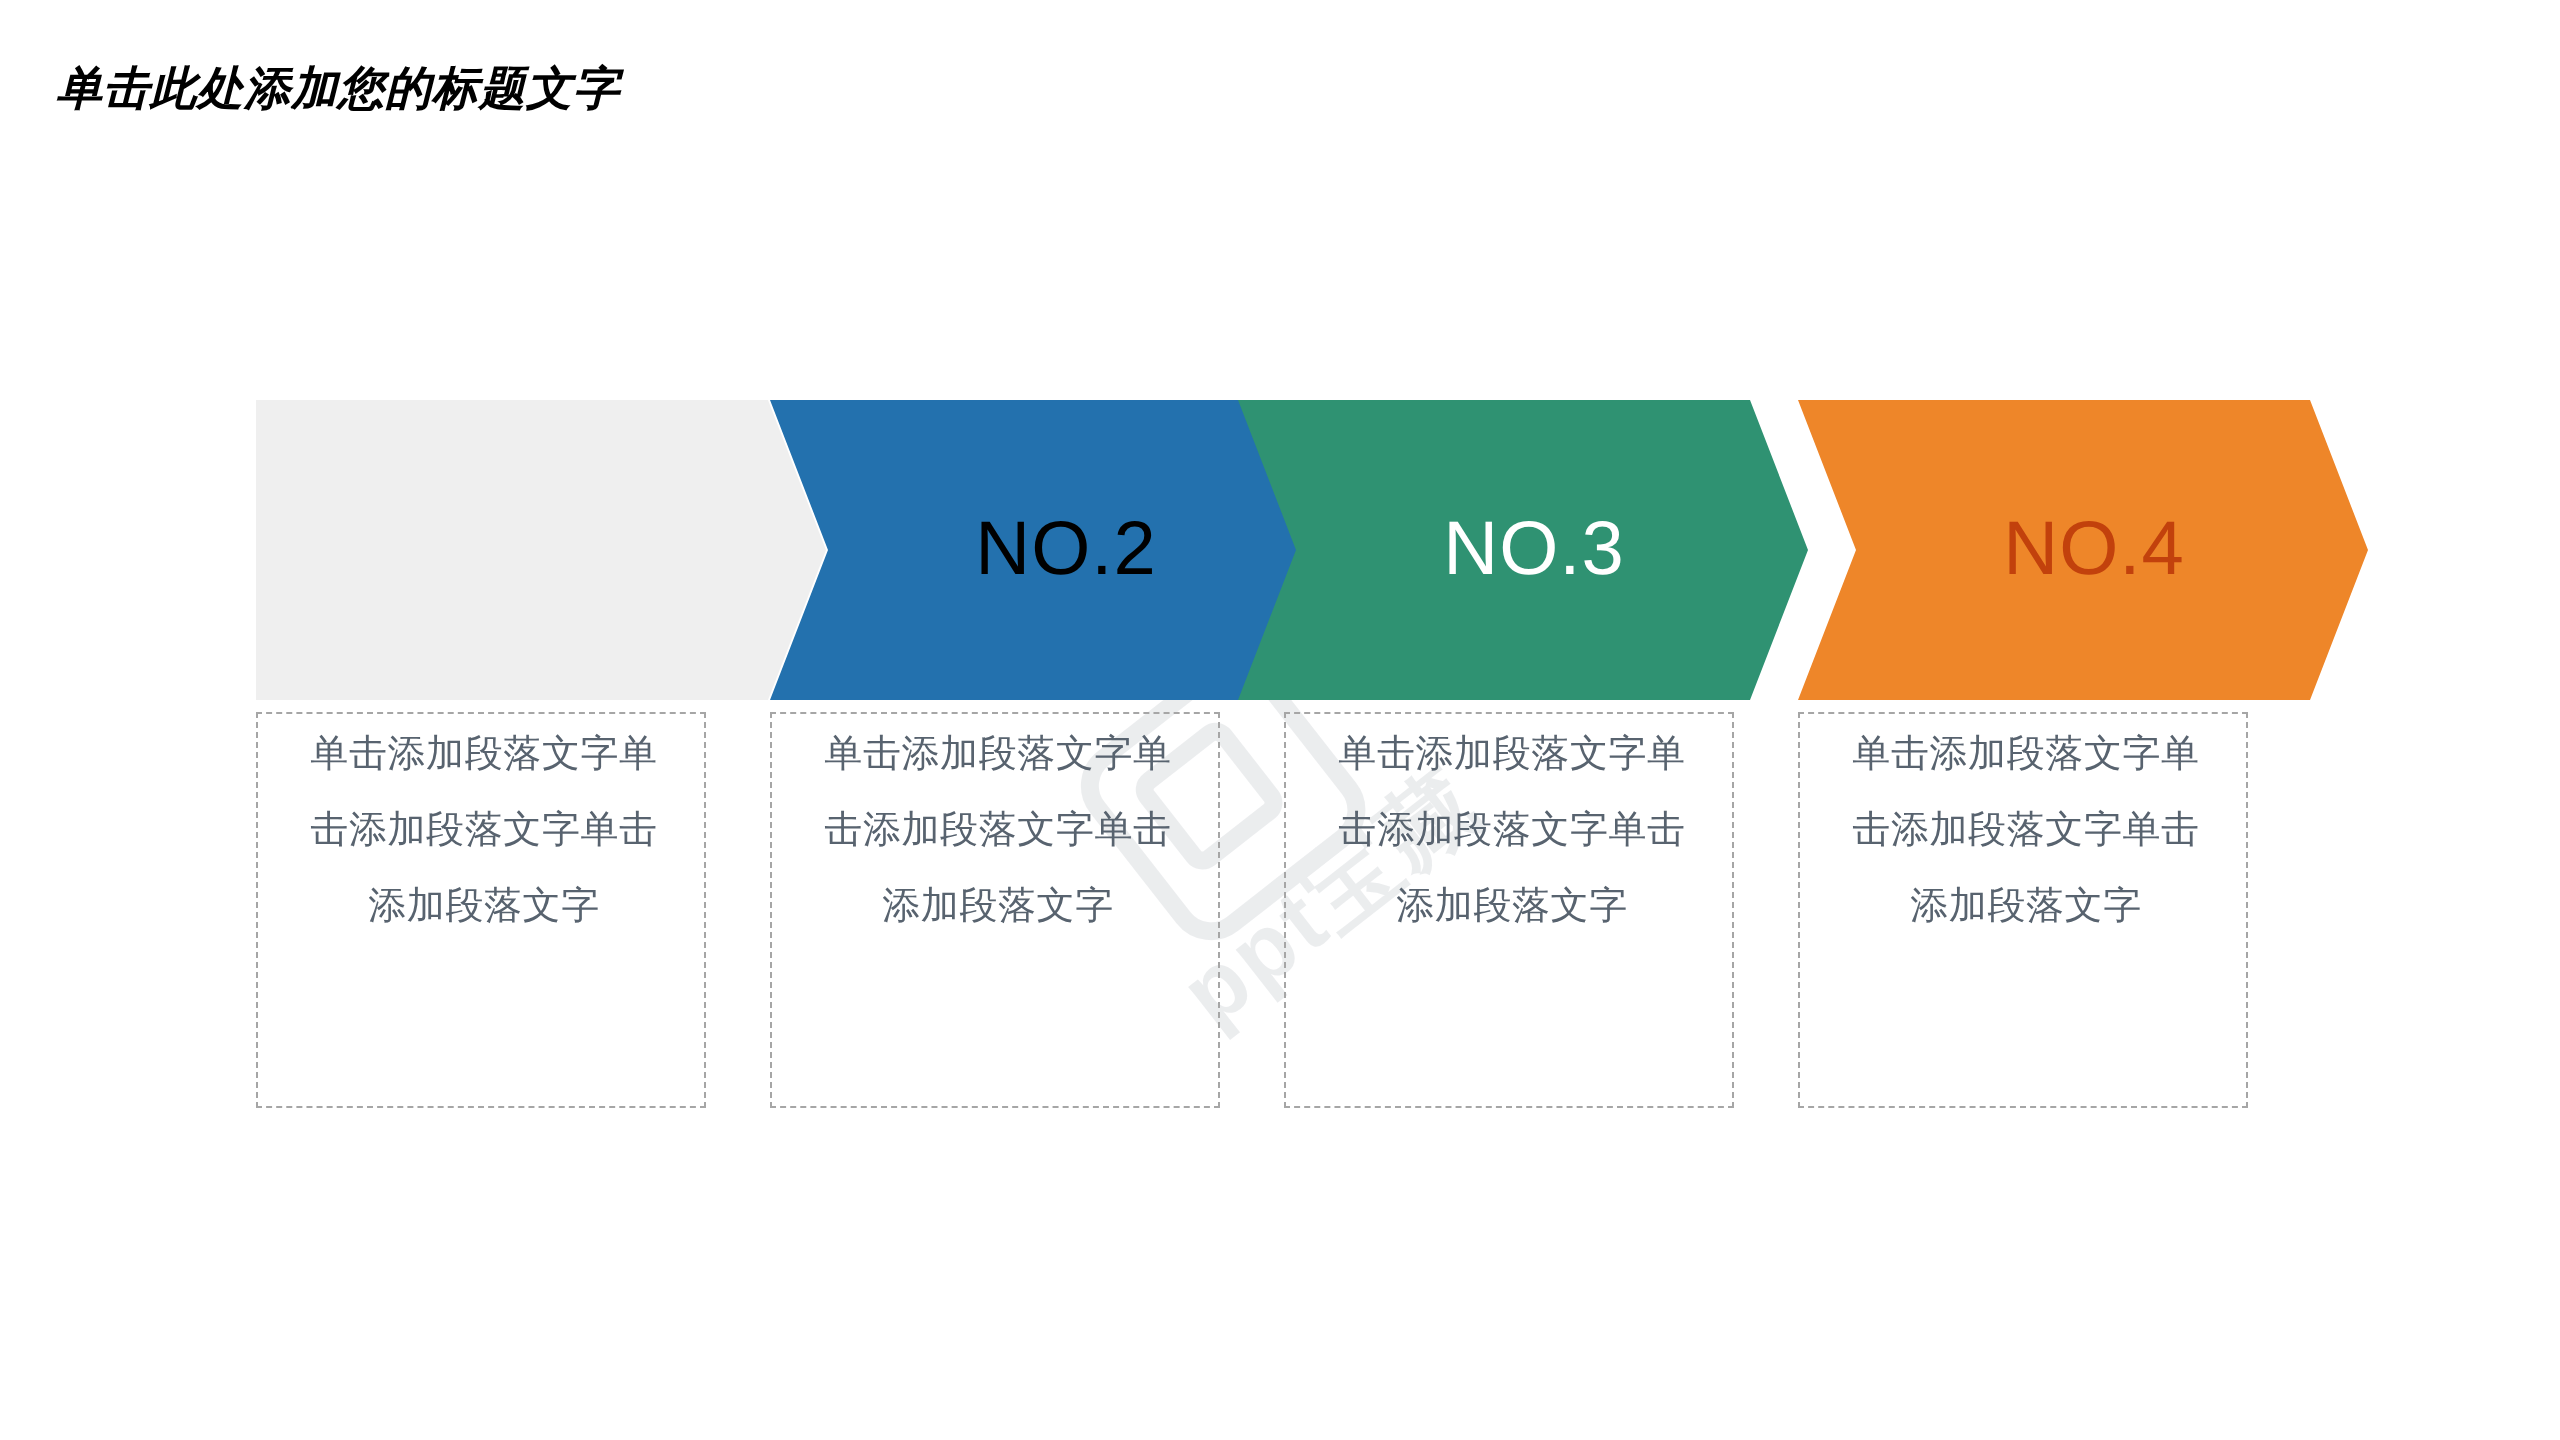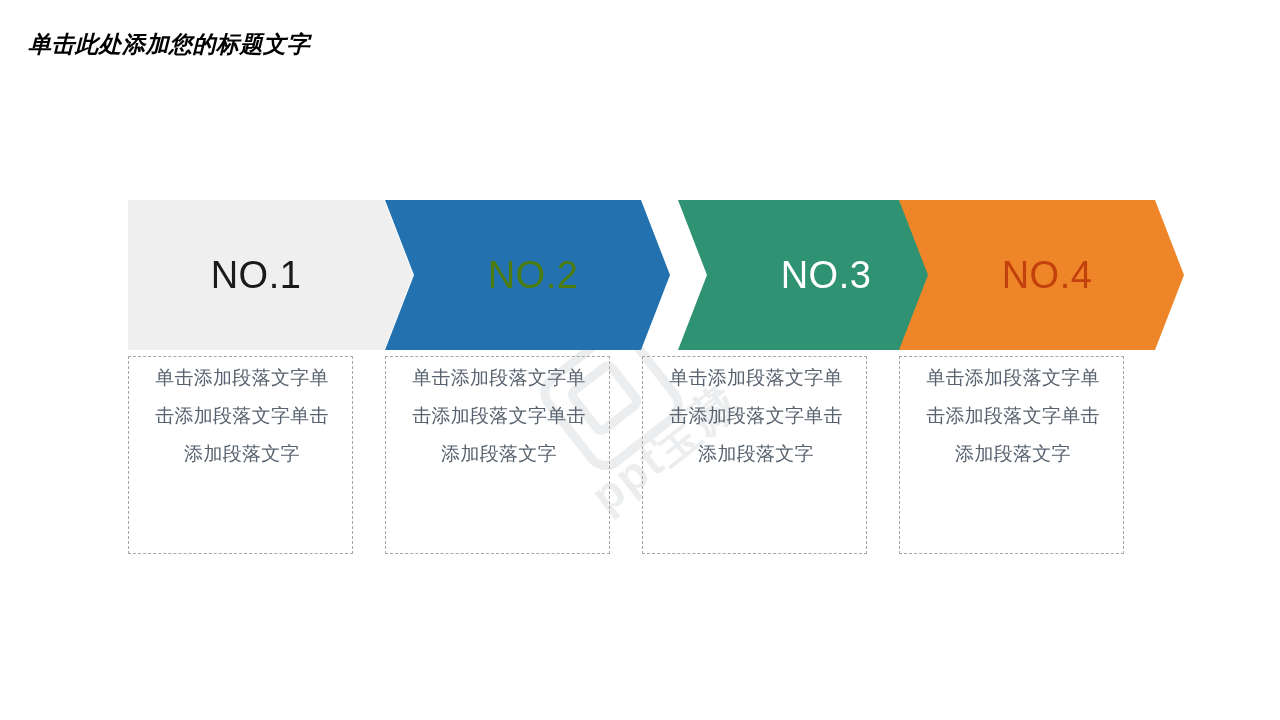--- a/index.html
+++ b/index.html
@@ -93,21 +93,21 @@
   }
 
   .step {
     position: absolute;
     top: 200px;
     width: 285px;
     height: 150px;
   }
   .step-0 { left: 128px; }
   .step-1 { left: 385px; }
-  .step-2 { left: 678px; }
+  .step-2 { left: 619px; }
   .step-3 { left: 899px; }
 
   .arrow {
     position: absolute;
     left: 0;
     top: 0;
     width: 285px;
     height: 150px;
   }
   .arrow svg {
@@ -179,30 +179,29 @@
   </div>
 
   <div id="steps">
 
     <div class="step step-0">
       <div class="arrow">
         <svg viewBox="0 0 285 150" xmlns="http://www.w3.org/2000/svg">
           <polygon points="0,0 256,0 285,75 256,150 0,150" fill="#EFEFEF"></polygon>
         </svg>
       </div>
-      <div class="arrow-label" style="color: rgb(26, 26, 26);">NO.1</div>
     </div>
 
     <div class="step step-1">
       <div class="arrow">
         <svg viewBox="0 0 285 150" xmlns="http://www.w3.org/2000/svg">
           <polygon points="0,0 256,0 285,75 256,150 0,150 29,75" fill="#2371AE"></polygon>
         </svg>
       </div>
-      <div class="arrow-label" style="color: #4d7c0f;">NO.2</div>
+      <div class="arrow-label" style="color: #000000;">NO.2</div>
     </div>
 
     <div class="step step-2">
       <div class="arrow">
         <svg viewBox="0 0 285 150" xmlns="http://www.w3.org/2000/svg">
           <polygon points="0,0 256,0 285,75 256,150 0,150 29,75" fill="#2F9272"></polygon>
         </svg>
       </div>
       <div class="arrow-label" style="color: rgb(255, 255, 255);">NO.3</div>
     </div>

